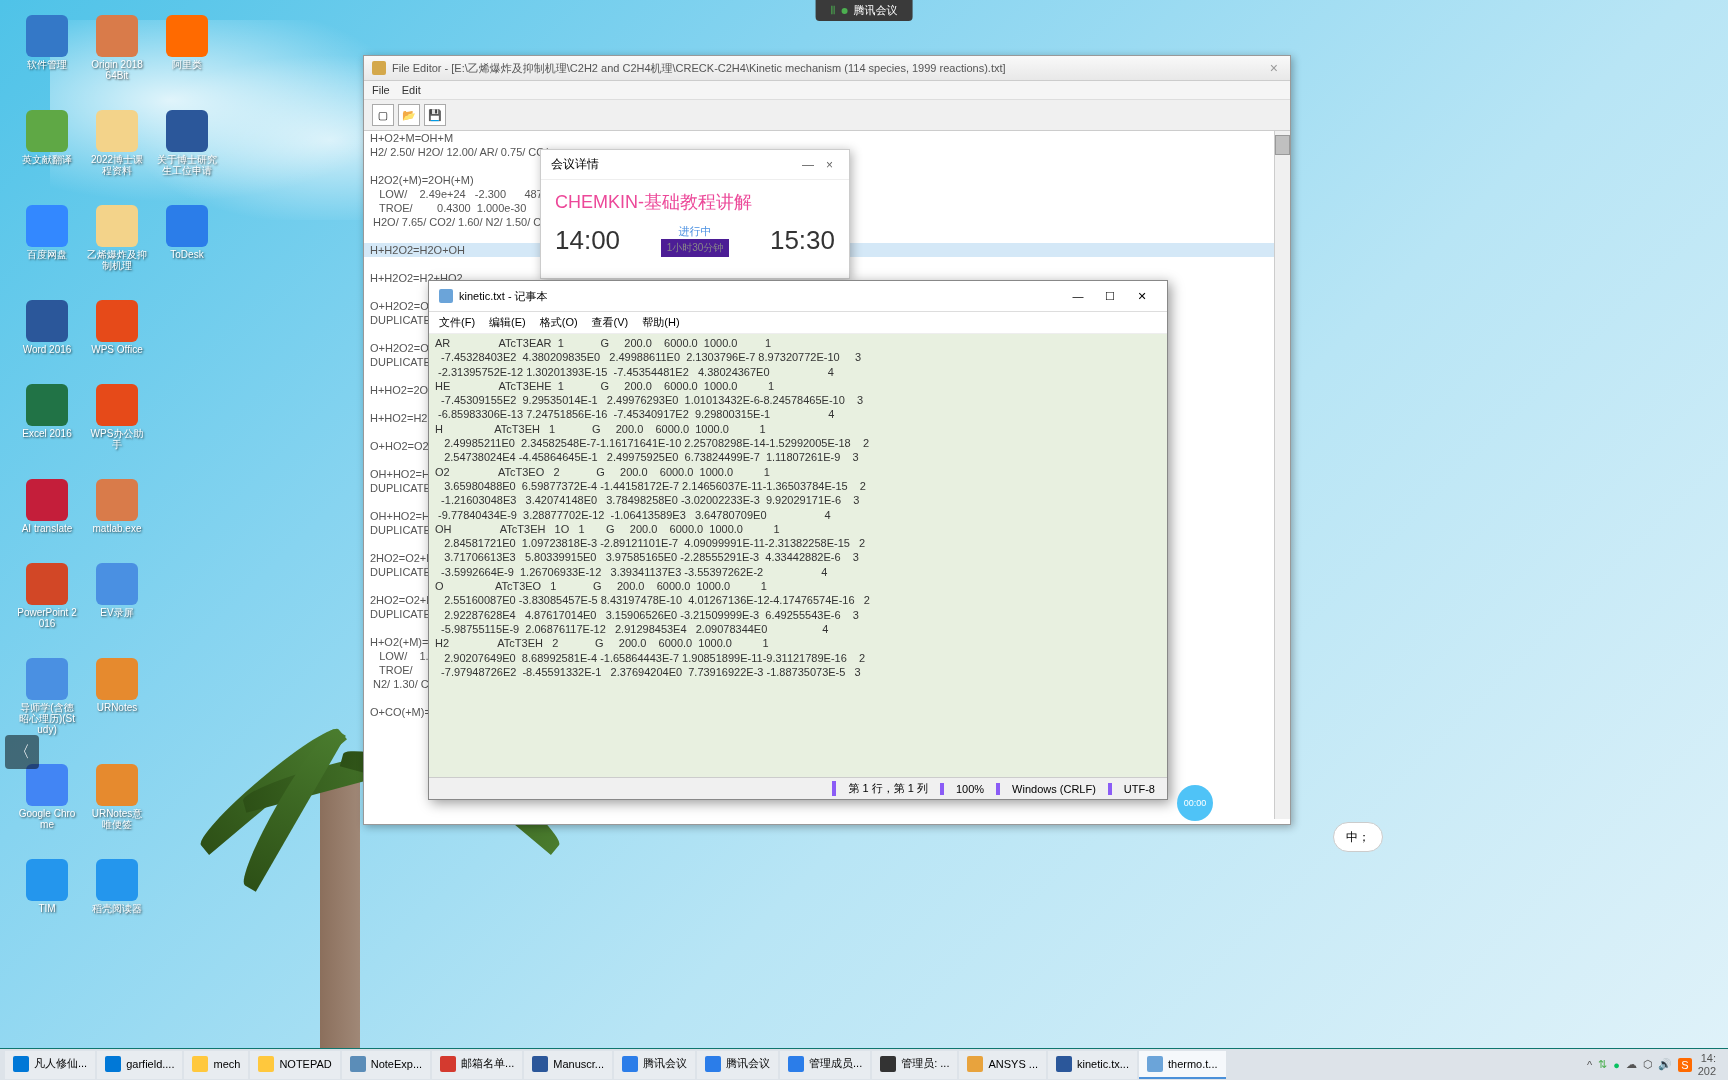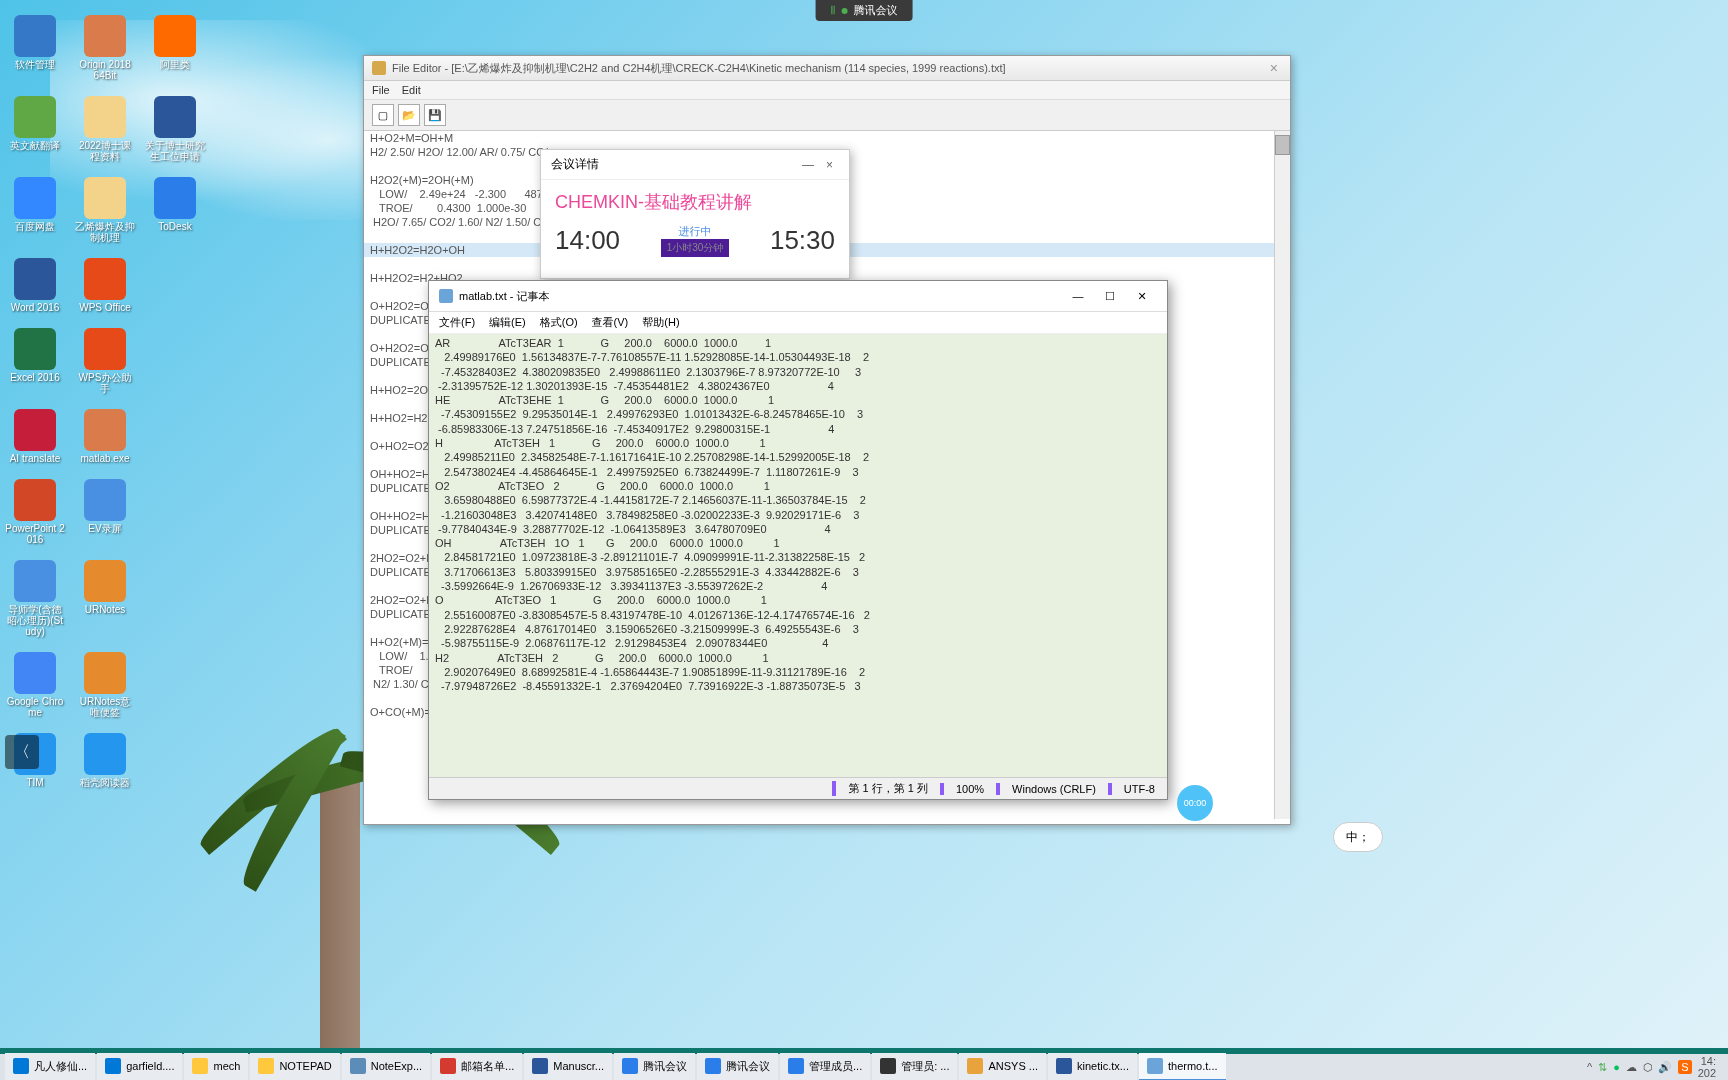--- a/index.html
+++ b/index.html
@@ -1,21 +1,21 @@
 <!DOCTYPE html>
 <html><head>
 <meta charset="utf-8">
 <style>
 *{margin:0;padding:0;box-sizing:border-box;font-family:"Microsoft YaHei",Tahoma,sans-serif;font-size:11px;}
 body{width:1728px;height:1080px;overflow:hidden;background:linear-gradient(135deg,#4FC3E8 0%,#87D4F0 30%,#B8E5F5 60%,#E0F2F9 100%);position:relative;}
 .palm{position:absolute;bottom:0;left:120px;width:600px;height:400px;pointer-events:none;}
 .palm::before{content:"";position:absolute;bottom:0;left:200px;width:40px;height:300px;background:linear-gradient(90deg,#8B6F5C,#A08877);}
 .palm-leaf{position:absolute;width:180px;height:25px;background:linear-gradient(90deg,#2D5016,#4A7C2E);border-radius:50% 50% 0 0;}
 .clouds{position:absolute;top:20px;left:50px;width:400px;height:200px;background:radial-gradient(ellipse at 30% 40%,rgba(255,255,255,0.8),transparent 60%),radial-gradient(ellipse at 70% 60%,rgba(255,255,255,0.7),transparent 50%);pointer-events:none;}
-.desktop-icons{position:absolute;top:10px;left:0;display:grid;grid-template-columns:repeat(3,60px);gap:15px 10px;padding:5px;}
+.desktop-icons{position:absolute;top:10px;left:12px;display:grid;grid-template-columns:repeat(3,60px);gap:29px 10px;padding:5px;}
 .dicon{display:flex;flex-direction:column;align-items:center;width:60px;cursor:pointer;}
 .dicon-img{width:42px;height:42px;border-radius:6px;display:flex;align-items:center;justify-content:center;font-size:20px;color:#fff;}
 .dicon-label{color:#fff;font-size:10px;text-align:center;margin-top:2px;text-shadow:1px 1px 2px rgba(0,0,0,0.7);line-height:1.1;word-break:break-all;}
 .topbanner{position:absolute;top:0;left:50%;transform:translateX(-50%);background:#3A3A3A;color:#fff;padding:3px 15px;font-size:11px;border-radius:0 0 4px 4px;display:flex;align-items:center;gap:6px;}
 .topbanner .bars{color:#4CAF50;}
 .topbanner .dot{width:6px;height:6px;background:#4CAF50;border-radius:50%;}
 
 .file-editor{position:absolute;top:55px;left:363px;width:928px;height:770px;background:#fff;border:1px solid #999;box-shadow:2px 2px 8px rgba(0,0,0,0.3);}
 .fe-title{background:linear-gradient(#F9F9F9,#E8E8E8);border-bottom:1px solid #ccc;padding:4px 8px;display:flex;align-items:center;gap:6px;justify-content:space-between;}
 .fe-title-icon{width:14px;height:14px;background:#D4A84B;border-radius:2px;}
@@ -53,21 +53,21 @@
 .np-content{height:calc(100% - 75px);overflow:auto;background:#E8F0E0;font-family:Consolas,monospace;font-size:13px;color:#333;padding:2px 6px;position:relative;}
 .np-content .line{white-space:pre;line-height:1.3;}
 .np-status{position:absolute;bottom:0;left:0;right:0;height:22px;background:#F0F0F0;border-top:1px solid #ccc;display:flex;align-items:center;font-size:11px;}
 .np-status-cell{padding:0 12px;border-left:4px solid #8b5cf6;}
 .np-status-cell:first-child{flex:1;border-left:none;}
 
 .ov-back{position:absolute;top:735px;left:5px;width:34px;height:34px;background:rgba(0,0,0,0.5);color:#fff;display:flex;align-items:center;justify-content:center;font-size:16px;border-radius:4px;z-index:20;}
 .ov-timer{position:absolute;top:785px;right:515px;width:36px;height:36px;background:#4FC3F7;color:#fff;border-radius:50%;display:flex;align-items:center;justify-content:center;font-size:9px;z-index:20;}
 .ov-char{position:absolute;top:822px;right:345px;width:50px;height:30px;background:#fff;border:1px solid #ccc;border-radius:15px;display:flex;align-items:center;justify-content:center;font-size:12px;z-index:20;}
 
-.taskbar{position:absolute;bottom:0;left:0;right:0;height:32px;background:#DDE3E9;display:flex;align-items:center;padding:0 4px;border-top:6px solid #0f766e;}
+.taskbar{position:absolute;bottom:0;left:0;right:0;height:32px;background:#DDE3E9;display:flex;align-items:center;padding:0 4px;border-top:1px solid #0f766e;}
 .tb-item{height:28px;padding:0 8px;margin:0 1px;display:flex;align-items:center;gap:5px;background:#E8ECF0;border-bottom:2px solid transparent;cursor:pointer;font-size:11px;max-width:95px;overflow:hidden;white-space:nowrap;}
 .tb-item.active{background:#F5F8FB;border-bottom-color:#4A90D9;}
 .tb-item-icon{width:16px;height:16px;border-radius:2px;flex-shrink:0;}
 .tb-tray{margin-left:auto;display:flex;align-items:center;gap:6px;padding:0 8px;font-size:10px;color:#555;}
 .tb-clock{text-align:right;line-height:1.1;font-size:10px;}
 
 .np-content::-webkit-scrollbar{width:16px;height:16px;}
 .np-content::-webkit-scrollbar-thumb{background:#C8C8C8;}
 .np-content::-webkit-scrollbar-track{background:#F0F0F0;}
 </style>
@@ -287,37 +287,36 @@
         <div class="meeting-dur">1小时30分钟</div>
       </div>
       <div class="meeting-time">15:30</div>
     </div>
   </div>
 </div>
 
 <div class="notepad">
   <div class="np-title">
     <div class="np-icon"></div>
-    <div class="np-title-text">matlab.txt - 记事本</div>
+    <div class="np-title-text">kinetic.txt - 记事本</div>
     <div class="np-btns">
       <div class="np-btn">—</div>
       <div class="np-btn">☐</div>
       <div class="np-btn close">✕</div>
     </div>
   </div>
   <div class="np-menu">
     <span>文件(F)</span>
     <span>编辑(E)</span>
     <span>格式(O)</span>
     <span>查看(V)</span>
     <span>帮助(H)</span>
   </div>
   <div class="np-content" id="np-content">
       <div class="line">AR                ATcT3EAR  1            G     200.0    6000.0  1000.0         1</div>
-      <div class="line">   2.49989176E0  1.56134837E-7-7.76108557E-11 1.52928085E-14-1.05304493E-18    2</div>
       <div class="line">  -7.45328403E2  4.380209835E0   2.49988611E0  2.1303796E-7 8.97320772E-10     3</div>
       <div class="line"> -2.31395752E-12 1.30201393E-15  -7.45354481E2   4.38024367E0                   4</div>
       <div class="line">HE                ATcT3EHE  1            G     200.0    6000.0  1000.0          1</div>
       <div class="line">  -7.45309155E2  9.29535014E-1   2.49976293E0  1.01013432E-6-8.24578465E-10    3</div>
       <div class="line"> -6.85983306E-13 7.24751856E-16  -7.45340917E2  9.29800315E-1                   4</div>
       <div class="line">H                 ATcT3EH   1            G     200.0    6000.0  1000.0          1</div>
       <div class="line">   2.49985211E0  2.34582548E-7-1.16171641E-10 2.25708298E-14-1.52992005E-18    2</div>
       <div class="line">   2.54738024E4 -4.45864645E-1   2.49975925E0  6.73824499E-7  1.11807261E-9    3</div>
       <div class="line">O2                ATcT3EO   2            G     200.0    6000.0  1000.0          1</div>
       <div class="line">   3.65980488E0  6.59877372E-4 -1.44158172E-7 2.14656037E-11-1.36503784E-15    2</div>

